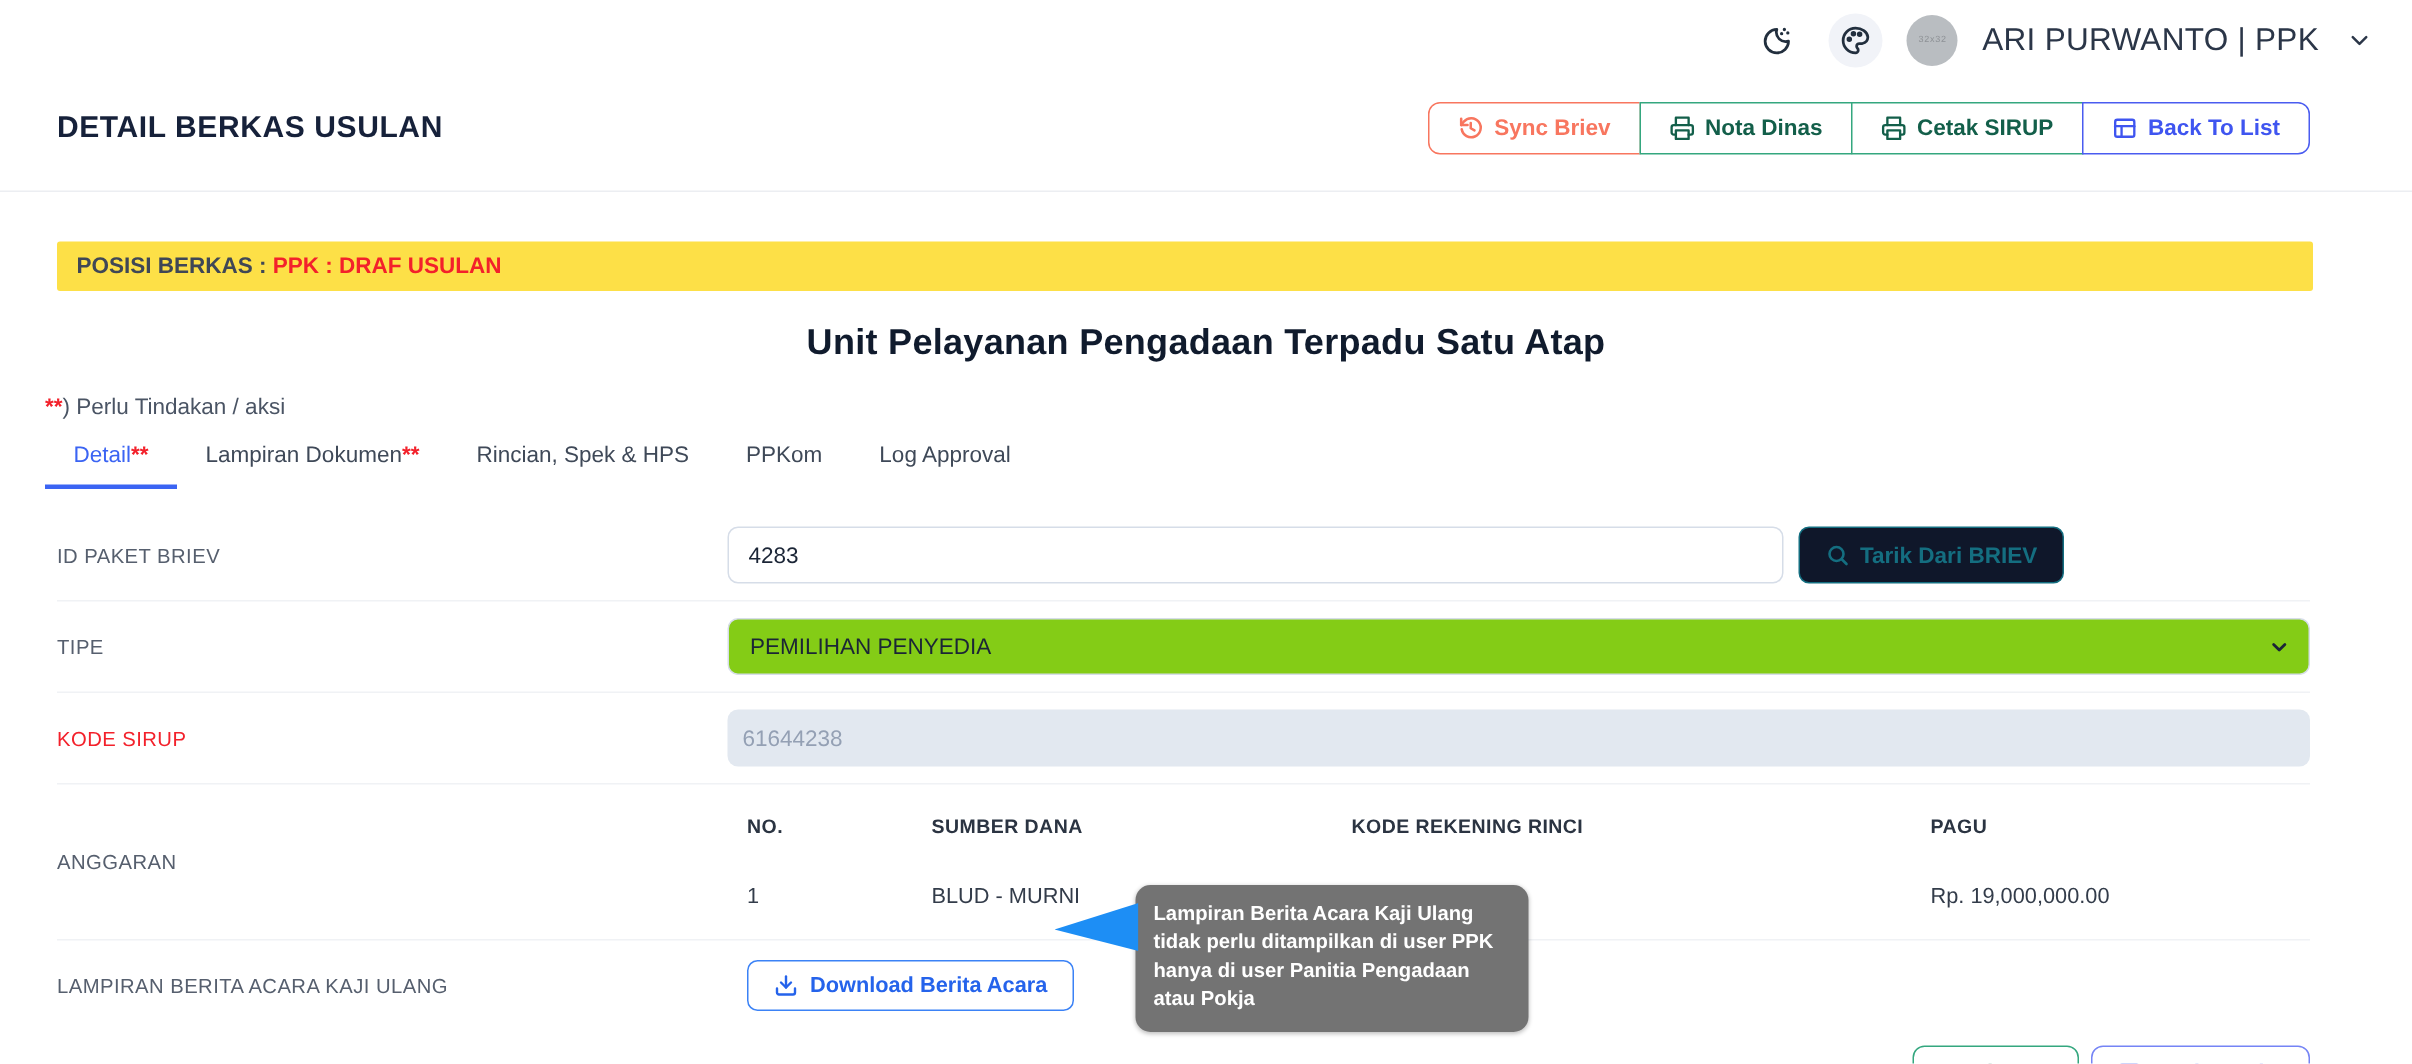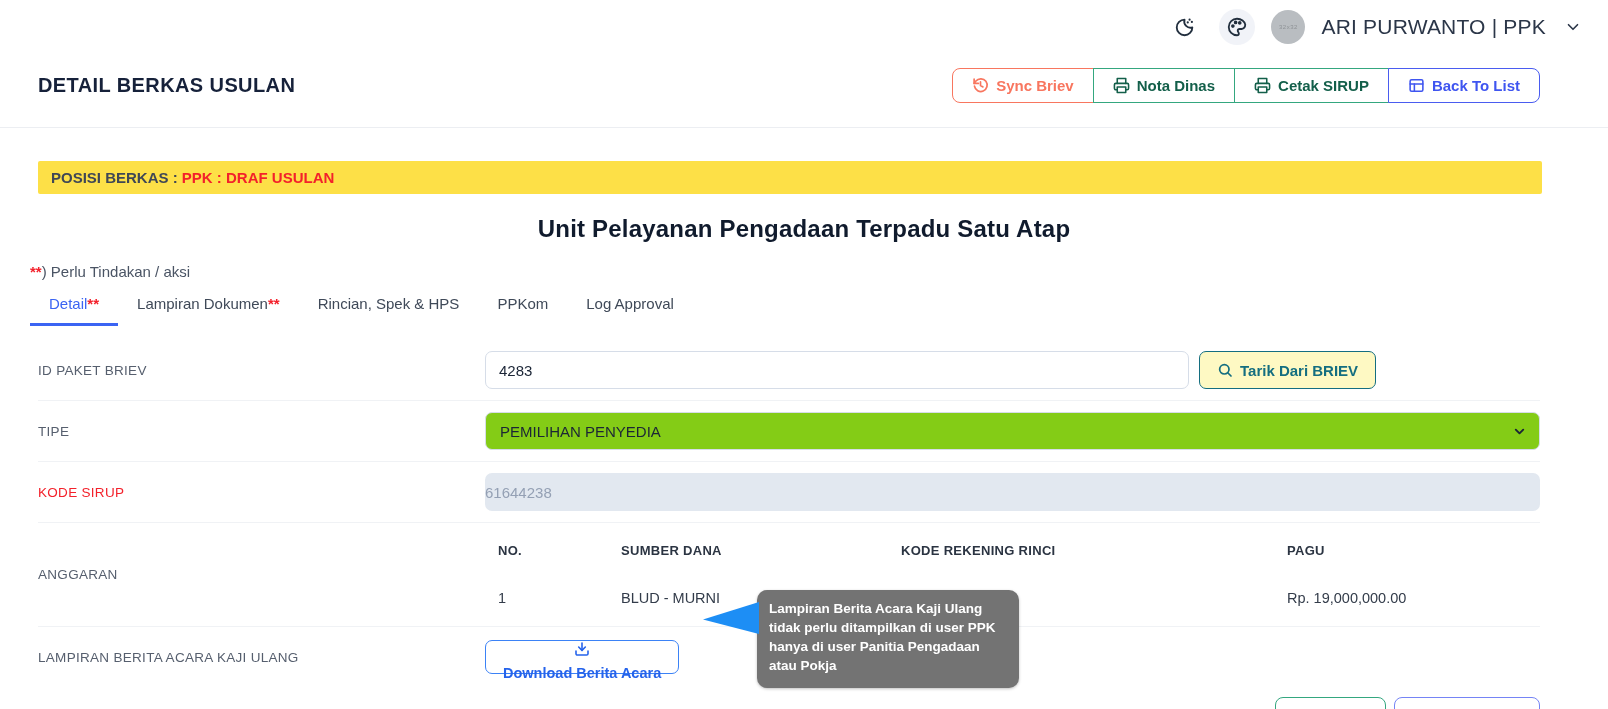--- a/index.html
+++ b/index.html
@@ -36,31 +36,31 @@
   .tab{padding:11px 19px;font-size:15px;color:#3f4958;cursor:pointer;border-bottom:3px solid transparent;white-space:nowrap;}
   .tab.active{color:#3b64f3;border-bottom-color:#3b64f3;}
   
   .form{margin:14px 68px 0 38px;}
   .form-row{display:flex;align-items:center;border-bottom:1px solid #f0f2f5;padding:6px 0;min-height:48px;}
   .form-row:last-child{border-bottom:none;}
   .flabel{flex:0 0 447px;font-size:13.5px;color:#565f6e;letter-spacing:.3px;}
   .flabel.red{color:#f3212b;}
   .ffield{flex:1;display:flex;align-items:center;}
   .tinput{width:676px;height:36px;border:1px solid #d6dde8;border-radius:7px;padding:0 13px;font-size:15px;color:#1b2536;font-family:inherit;outline:none;background:#fff;}
-  .tbtn{display:flex;align-items:center;gap:7px;margin-left:10px;height:38px;padding:0 17px;border:1px solid #146e80;border-radius:7px;background:#fef9c3;color:#146e80;font-weight:700;font-size:15px;cursor:pointer;white-space:nowrap;}
+  .tbtn{display:flex;align-items:center;gap:7px;margin-left:10px;height:38px;padding:0 17px;border:1px solid #146e80;border-radius:7px;background:#0f172a;color:#146e80;font-weight:700;font-size:15px;cursor:pointer;white-space:nowrap;}
   .select{position:relative;width:100%;height:38px;border:1px solid #d6dde8;border-radius:7px;display:flex;align-items:center;padding:0 14px;font-size:15px;color:#1b2536;cursor:pointer;background:#84cc16;box-sizing:border-box;}
   .select .sel-chev{position:absolute;right:12px;color:#1b2536;}
-  .dinput{width:100%;height:38px;border:none;border-radius:7px;background:#e2e8f0;color:#94a0b4;font-size:15px;padding:0 0;font-family:inherit;box-sizing:border-box;}
+  .dinput{width:100%;height:38px;border:none;border-radius:7px;background:#e2e8f0;color:#94a0b4;font-size:15px;padding:0 10px;font-family:inherit;box-sizing:border-box;}
   
   .ang-table{width:100%;border-collapse:collapse;}
   .ang-table th{font-size:13px;color:#2b3442;text-align:left;font-weight:700;padding:14px 0 16px 13px;letter-spacing:.3px;}
   .ang-table td{font-size:14.5px;color:#333c4a;text-align:left;padding:16px 0 14px 13px;}
   .col-no{width:110px;}.col-sd{width:267px;}.col-kr{width:373px;}
   
-  .dl-btn{display:flex;align-items:center;gap:8px;height:34px;padding:0 17px;border:1px solid #3b82f6;border-radius:7px;background:#fff;color:#2563eb;font-weight:700;font-size:14.5px;cursor:pointer;white-space:nowrap;flex-direction:column;}
+  .dl-btn{display:flex;align-items:center;gap:8px;height:34px;padding:0 17px;margin-left:13px;border:1px solid #3b82f6;border-radius:7px;background:#fff;color:#2563eb;font-weight:700;font-size:14.5px;cursor:pointer;white-space:nowrap;}
   
   .tooltip{position:absolute;left:757px;top:590px;width:240px;background:#737373;border-radius:10px;color:#fff;font-weight:700;font-size:13.5px;line-height:1.4;padding:10px 10px 12px 12px;box-shadow:0 1px 3px rgba(0,0,0,.25);}
   .tooltip-arrow{position:absolute;left:-54px;top:12px;width:56px;height:32px;background:#1d8ef5;clip-path:polygon(0 55%,100% 0,100% 100%);}
   
   .footer{display:flex;justify-content:flex-end;gap:8px;margin:10px 68px 0 0;}
   .fbtn{display:flex;align-items:center;gap:7px;font-weight:700;font-size:15px;background:#fff;border-radius:8px;padding:9px 16px;cursor:pointer;}
   .fbtn.simpan{border:1px solid #34a77f;color:#135f4a;}
   .fbtn.back{border:1px solid #7584f5;color:#3f55f0;}
 </style>
 </head>

